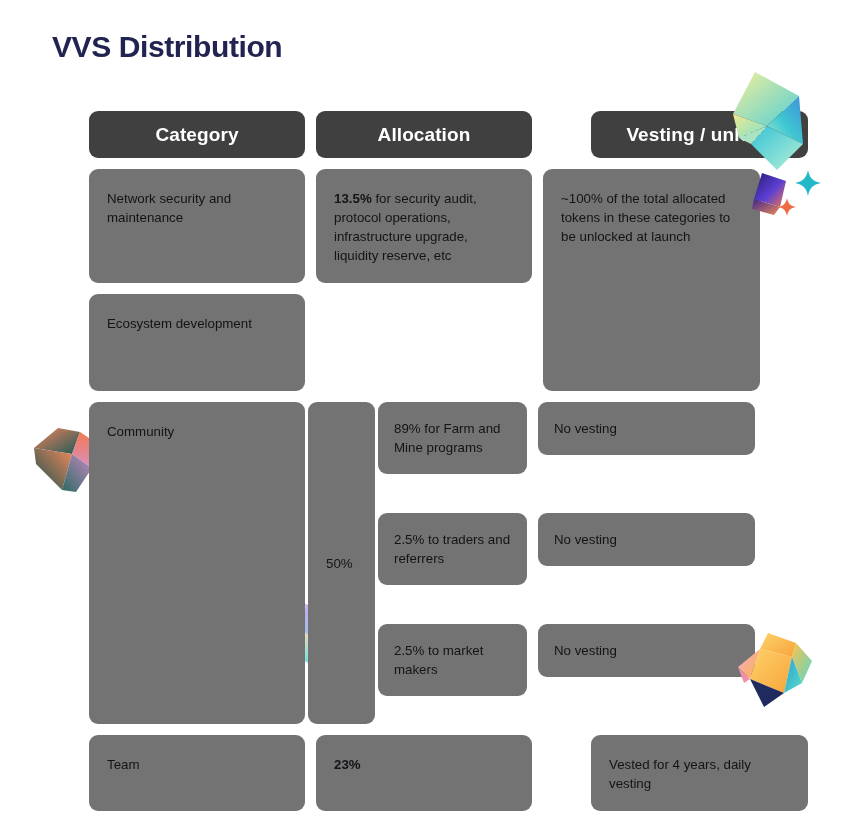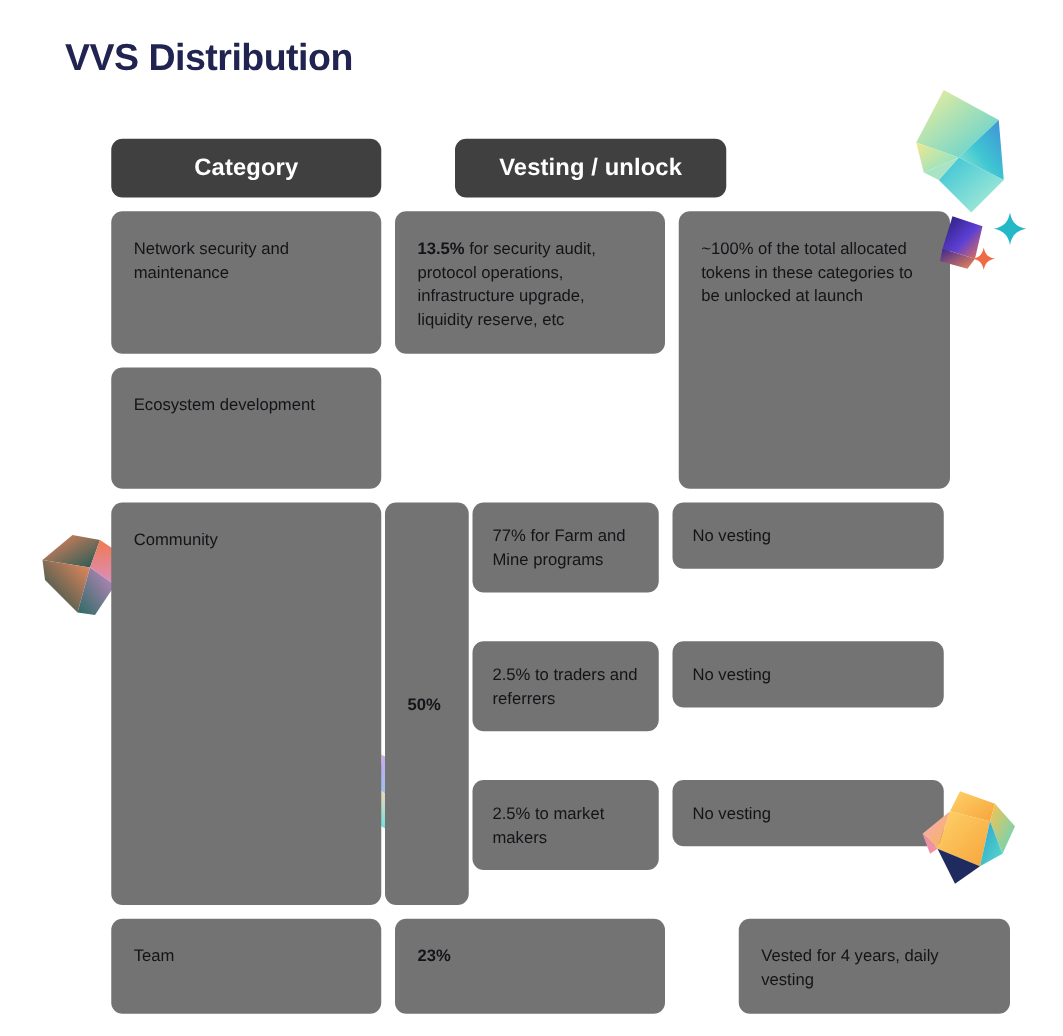--- a/index.html
+++ b/index.html
@@ -127,21 +127,21 @@
   }
 
   .community-pct {
     flex: 0 0 67px;
     width: 67px;
     min-height: 322px;
     display: flex;
     align-items: center;
     padding: 0 0 0 18px;
     font-size: 13.3px;
-    font-weight: bold;
+    font-weight: normal;
     color: #141418;
   }
 
   .community-right {
     flex: 1 1 auto;
     display: flex;
     flex-direction: column;
     gap: 11px;
   }
 
@@ -251,20 +251,21 @@
     <polygon points="18,8 54,22 38,58 6,40" fill="url(#gBP1)"></polygon>
     <polygon points="36,6 54,22 38,58 26,34" fill="url(#gBP2)"></polygon>
   </svg>
 
   <div class="page-title">VVS Distribution</div>
 
   <div class="table">
 
     <div class="row">
       <div class="col-cat header-cell">Category</div>
+      <div class="col-alloc header-cell">Allocation</div>
       <div class="col-vest header-cell">Vesting / unlock</div>
     </div>
 
     <div class="band">
       <div class="band-left">
         <div class="sub">
           <div class="col-cat cell cell-h1">Network security and maintenance</div>
           <div class="col-alloc cell cell-h1">
             <b class="strong">13.5%</b><span> for security audit, protocol operations, infrastructure upgrade, liquidity reserve, etc</span>
           </div>
@@ -276,21 +277,21 @@
       <div class="cell merged-vest">~100% of the total allocated tokens in these categories to be unlocked at launch</div>
     </div>
 
     <div class="community-band">
       <div class="cell community-cat">Community</div>
       <div class="cell community-pct">50%</div>
       <div class="community-right">
 
         <div class="sub-row">
           <div class="sub-alloc">
-            <div class="cell">77% for Farm and Mine programs</div>
+            <div class="cell">89% for Farm and Mine programs</div>
           </div>
           <div class="sub-vest">
             <div class="cell">No vesting</div>
           </div>
         </div>
 
         <div class="sub-row">
           <div class="sub-alloc">
             <div class="cell">2.5% to traders and referrers</div>
           </div>

